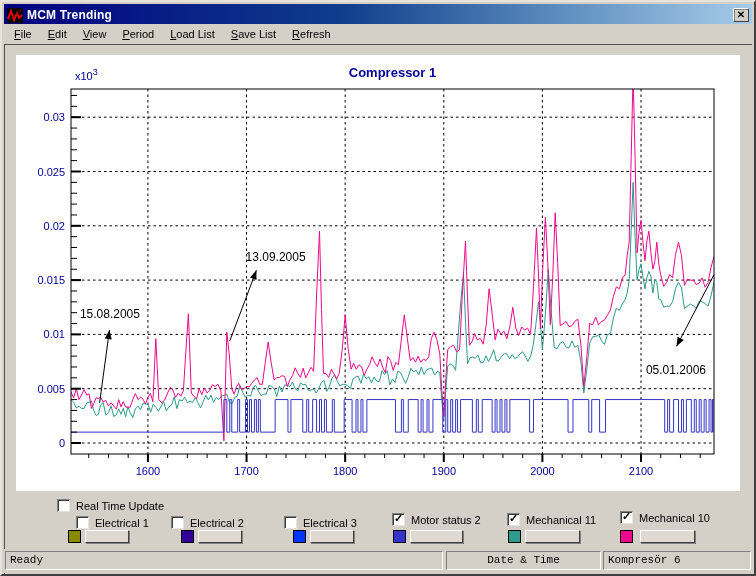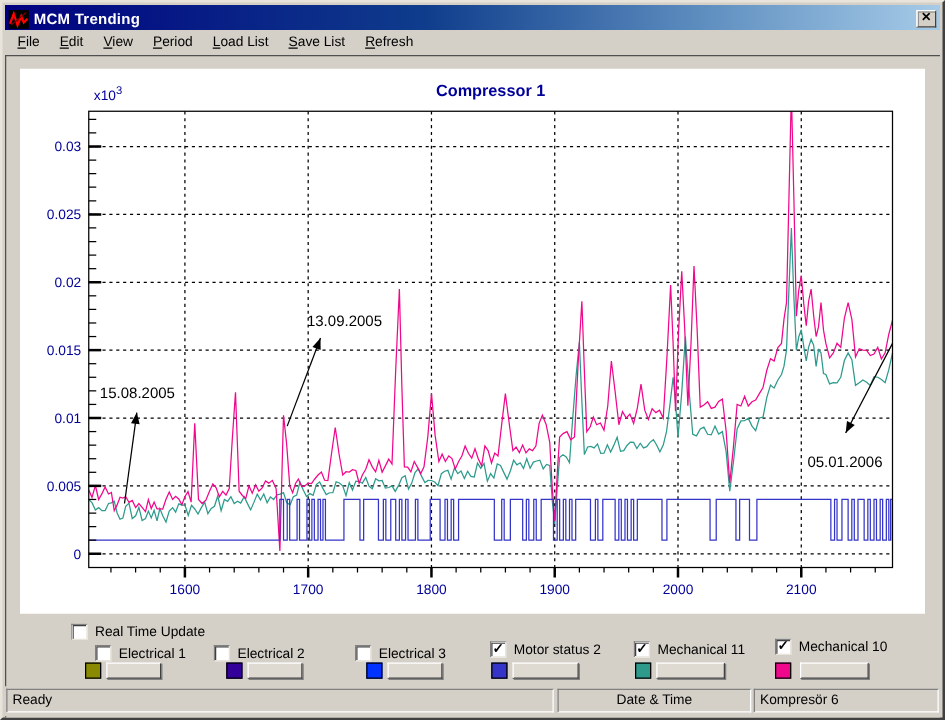--- a/index.html
+++ b/index.html
@@ -39,21 +39,21 @@
   .win-check .mark { display:none; position:absolute; left:1px; top:-2px; font-size:11px; font-weight:bold; color:#000; }
   .win-check.checked .mark { display:block; }
   .check-label { margin-left:6px; font-size:11px; color:#000; white-space:nowrap; }
   .swatch { position:absolute; width:13px; height:13px; border:1px solid #000; }
   .blank-btn { position:absolute; height:13px; background:#dedad2;
                border:1px solid; border-color:#fff #404040 #404040 #fff; box-shadow:1px 1px 0 #808080; }
   
   .statusbar { position:absolute; left:2px; top:547px; width:748px; height:24px; background:#d4d0c8; }
   .status-panel { position:absolute; top:2px; height:19px; background:#d4d0c8;
                   border:1px solid; border-color:#808080 #fff #fff #808080;
-                  font-size:11px; line-height:17px; padding:0 4px; white-space:nowrap; overflow:hidden; }
+                  font-size:11px; line-height:17px; padding:0 4px; white-space:nowrap; overflow:hidden;font-family:Liberation Mono, monospace; }
   .sp-ready { left:1px; width:438px; }
   .sp-date { left:442px; width:155px; text-align:center; }
   .sp-ctx { left:599px; width:148px; }
 </style>
 </head>
 <body>
 
 <div class="window">
 
   <div class="titlebar">

